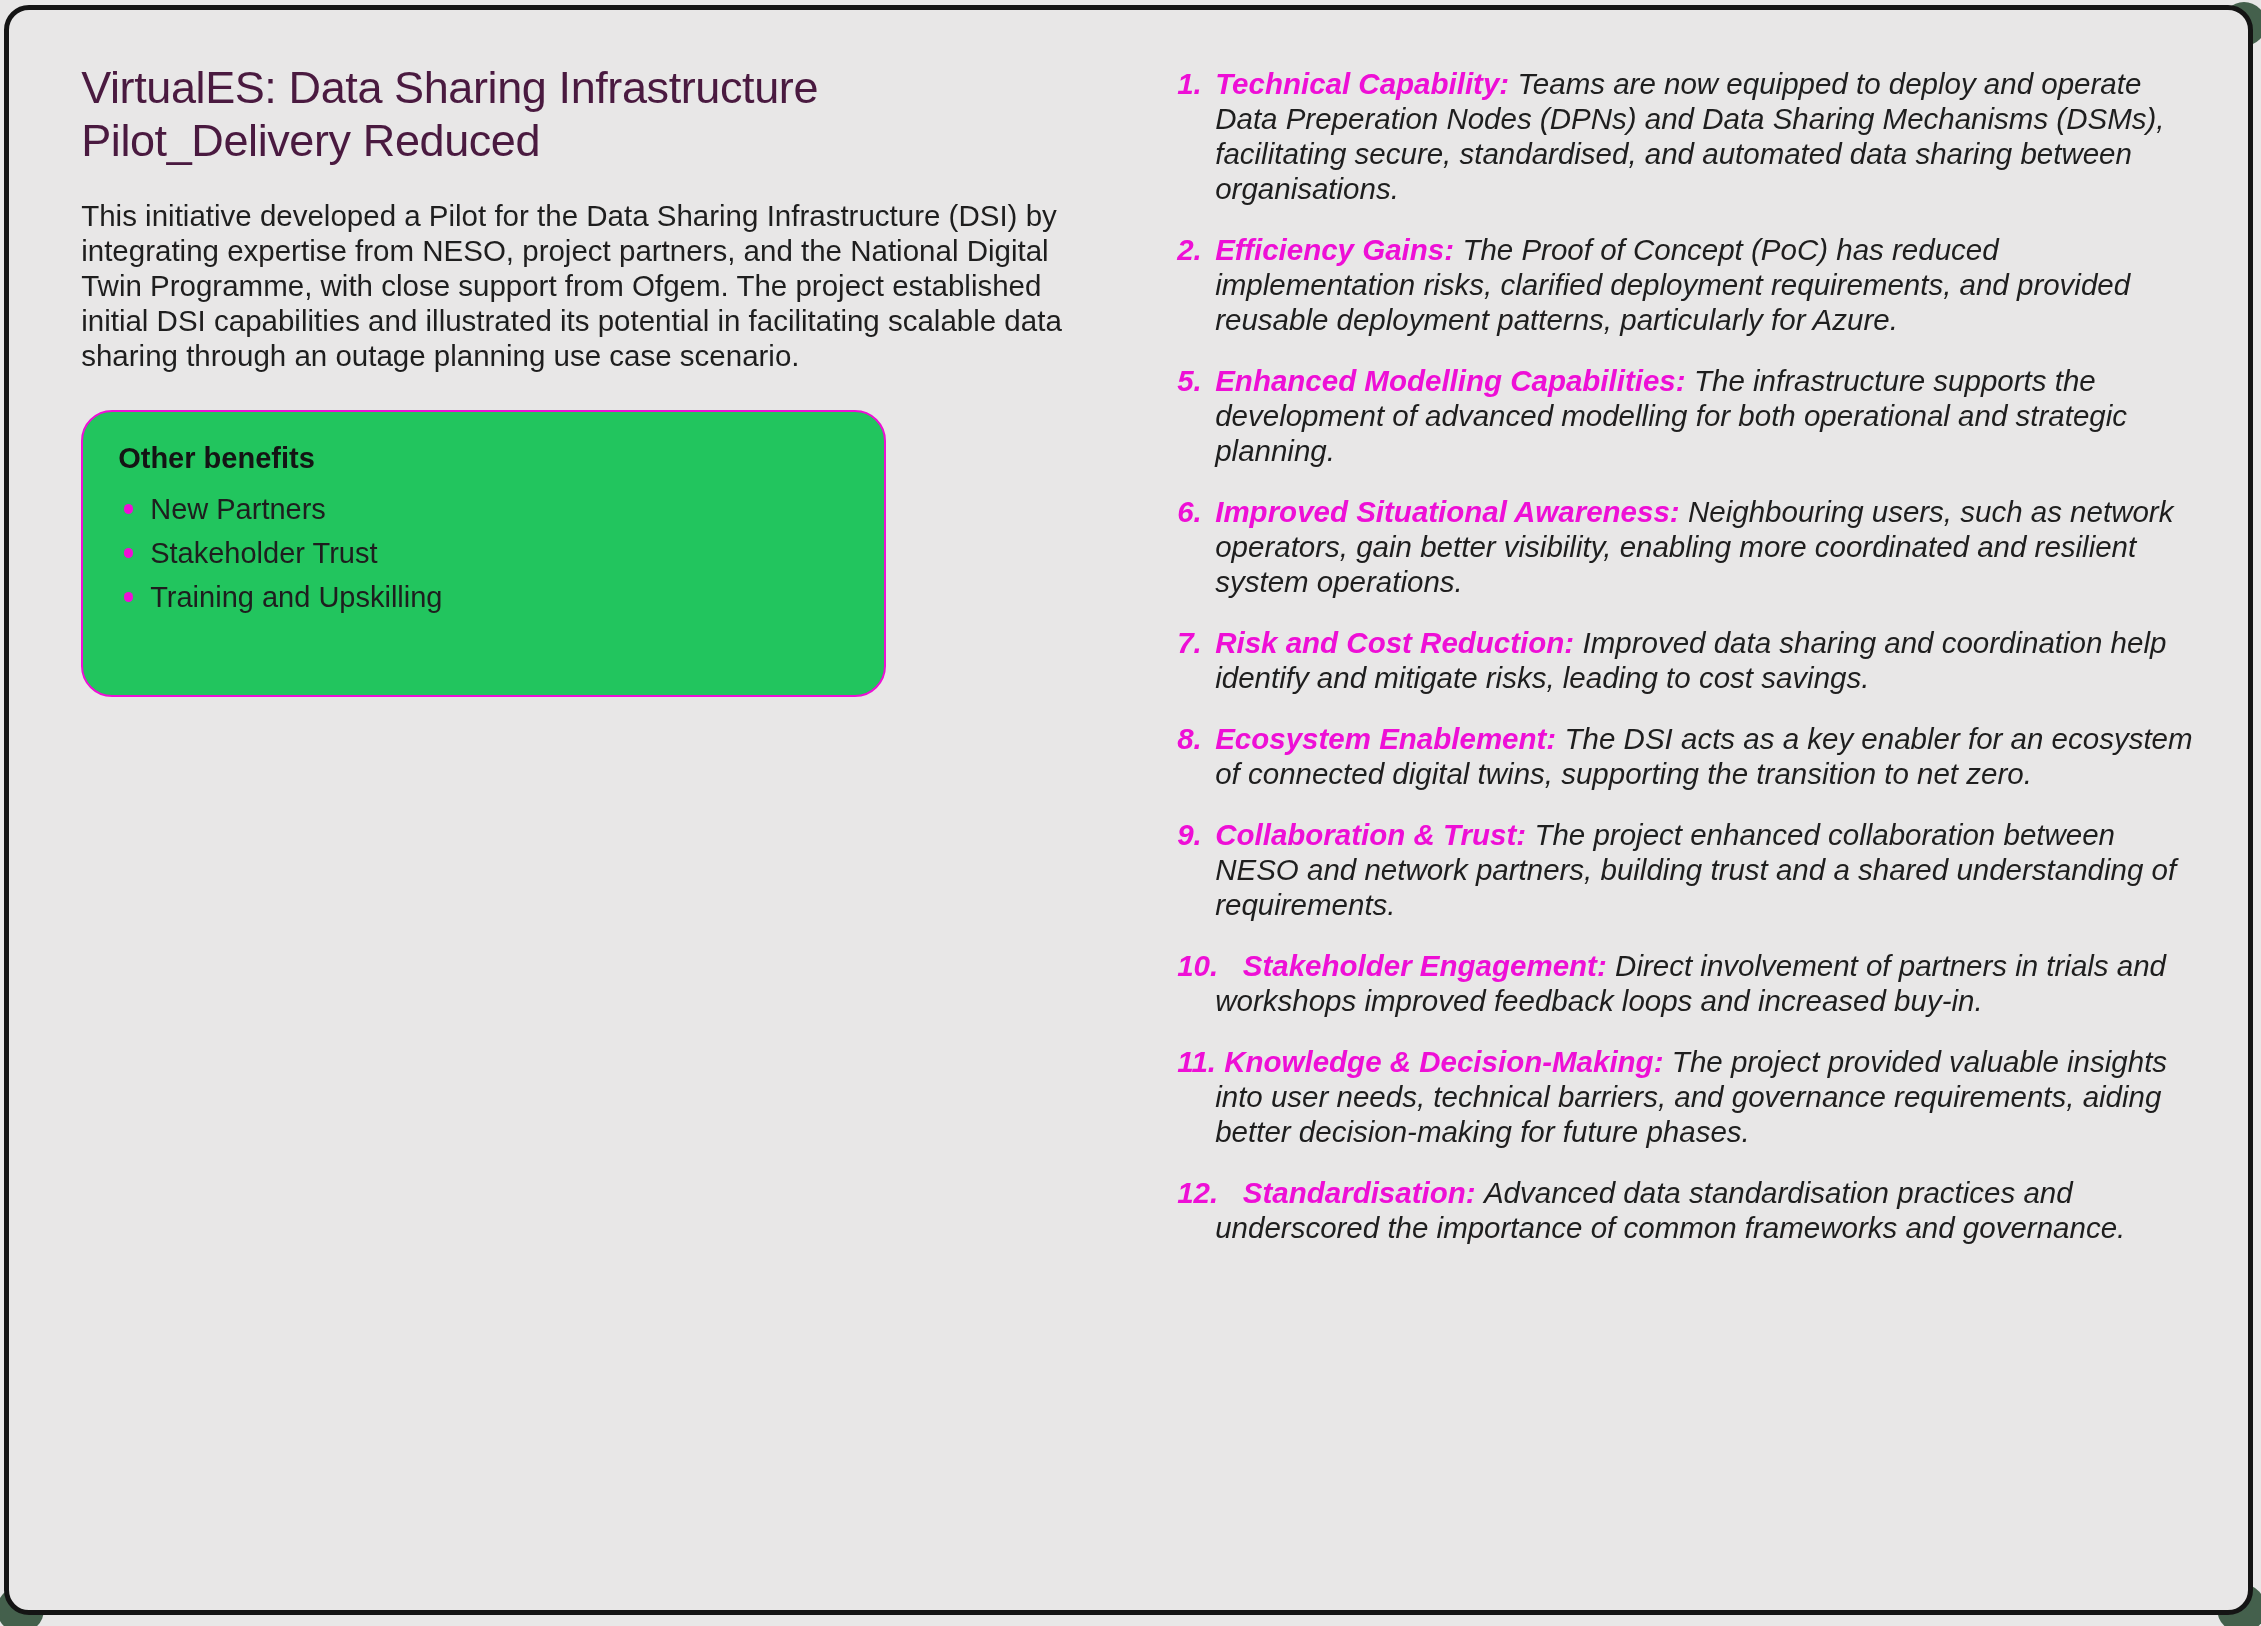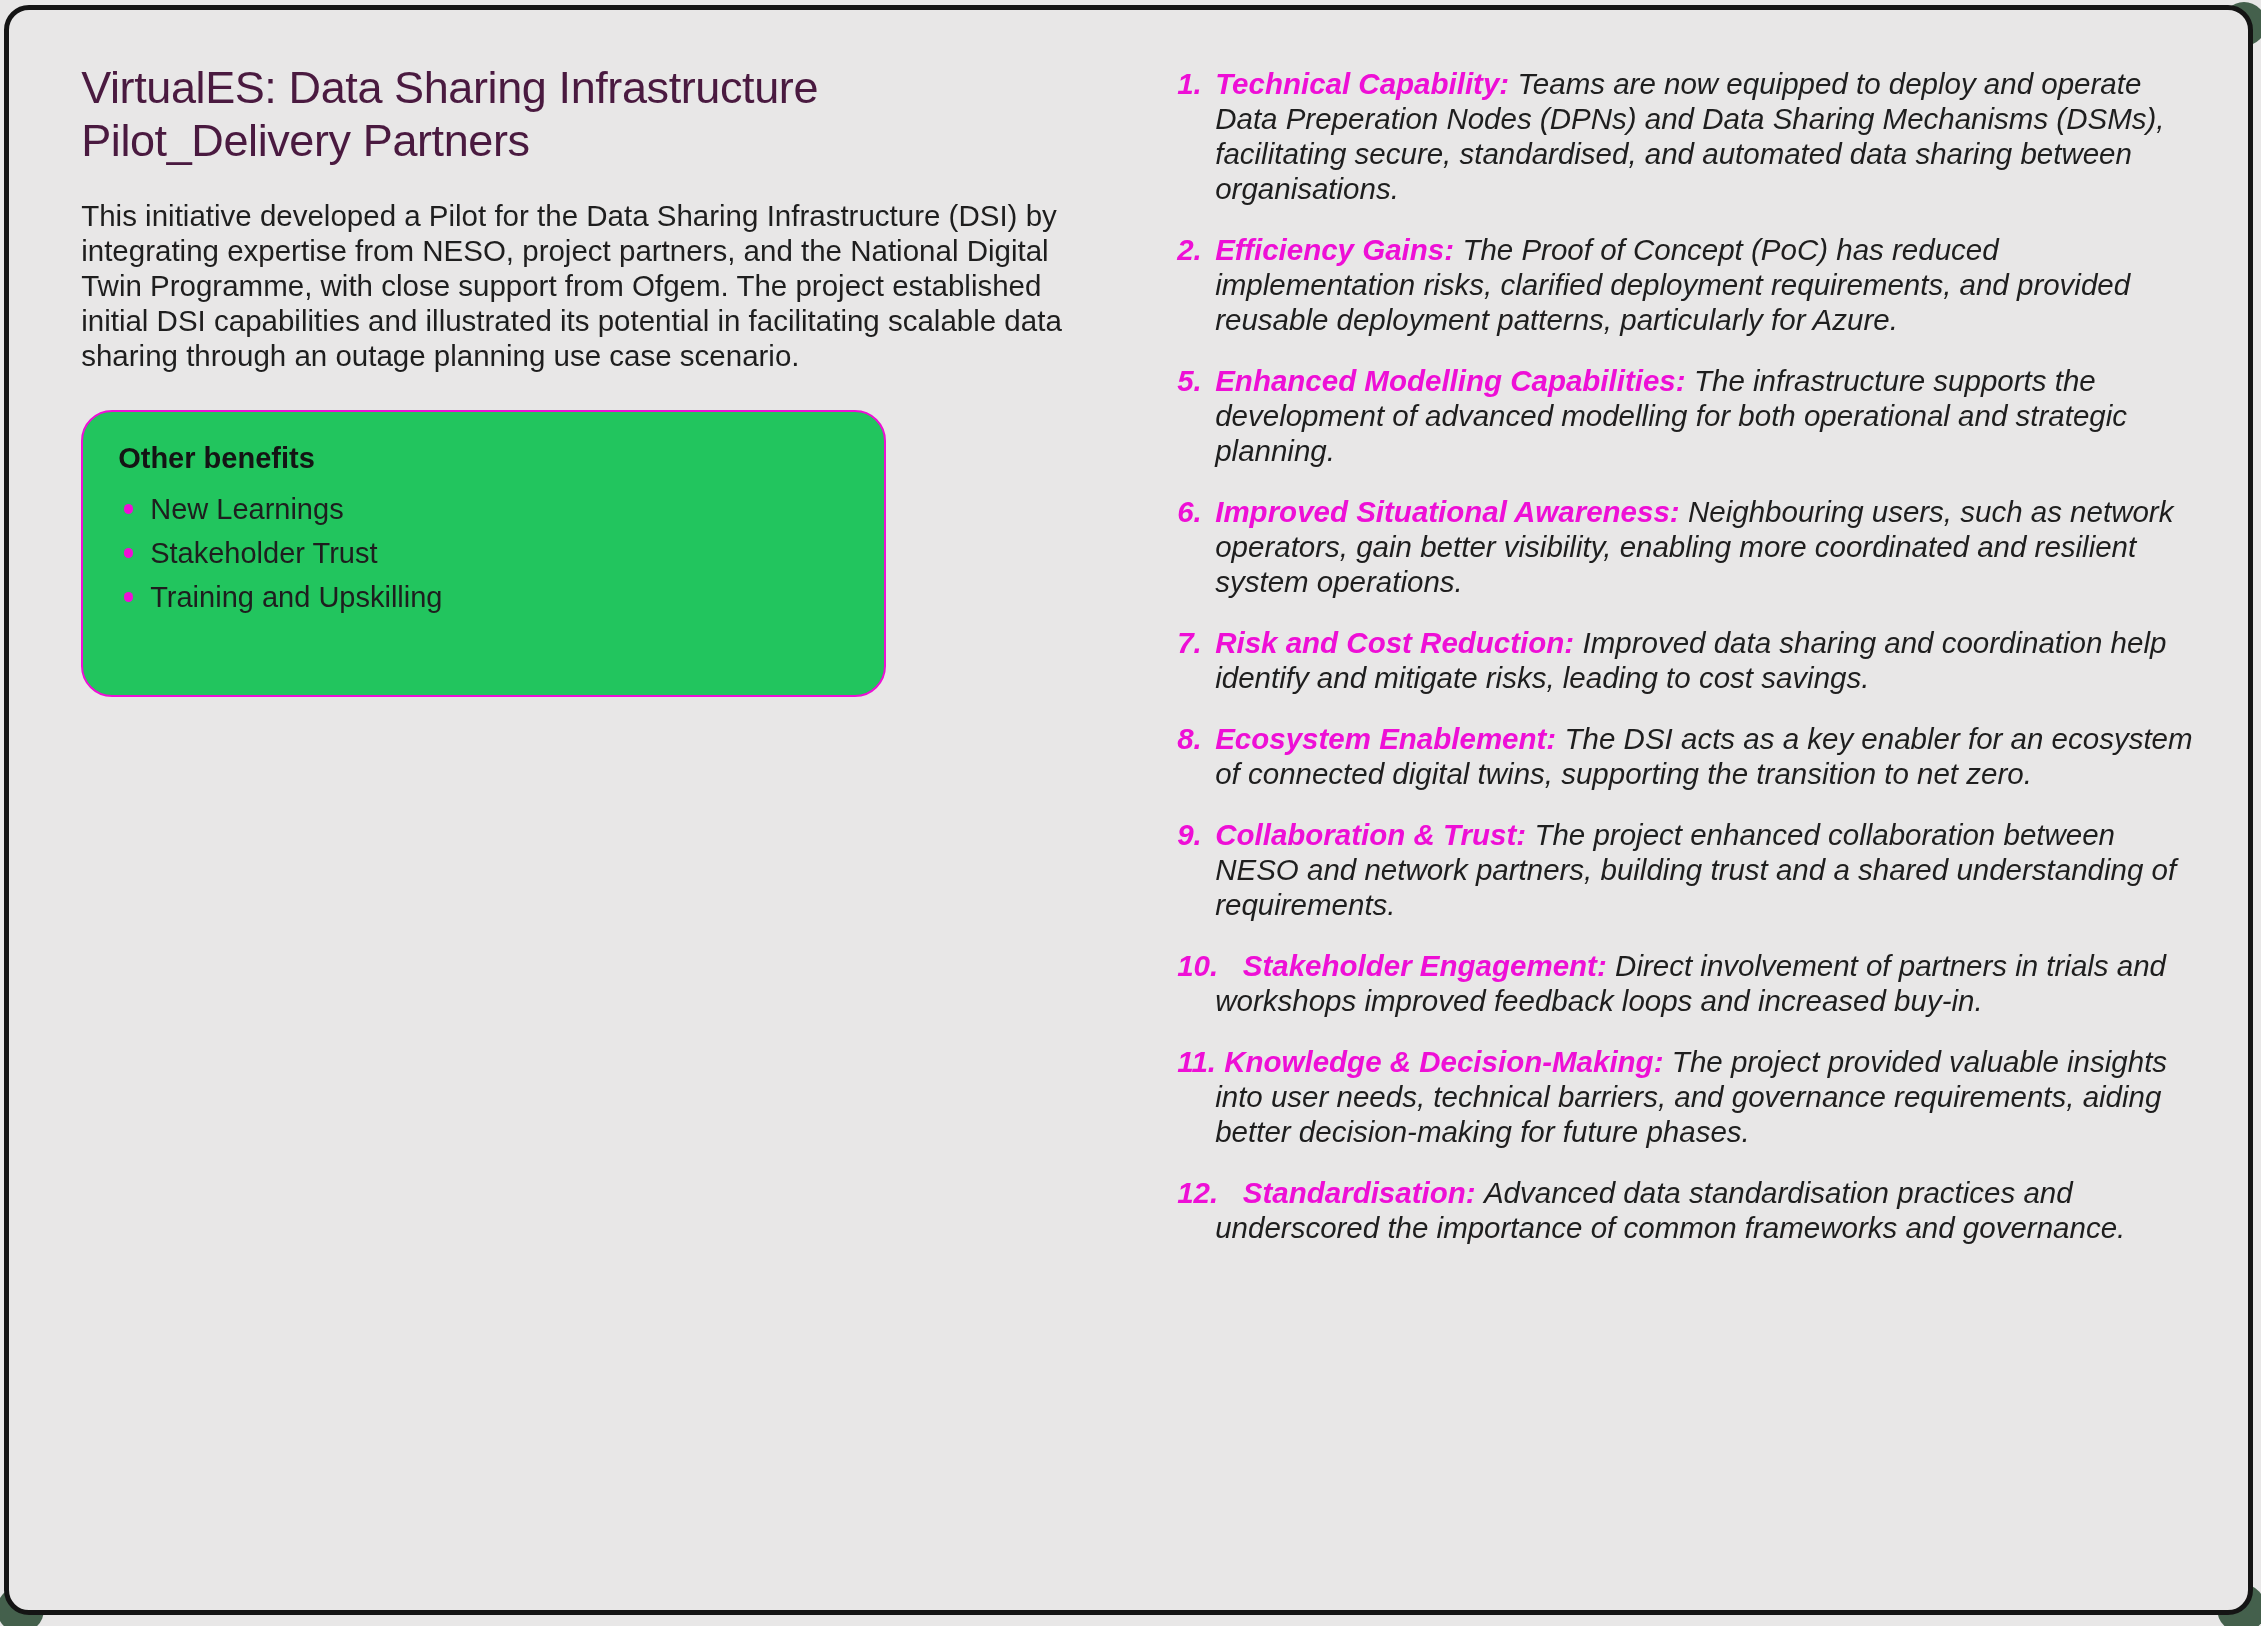--- a/index.html
+++ b/index.html
@@ -103,29 +103,29 @@
 <div class="stage">
   <div class="green-corner tr"></div>
   <div class="green-corner bl"></div>
   <div class="green-corner br"></div>
 
   <div class="card">
 
     <div class="left-col">
       <h1 class="title">
         <span class="t-line">VirtualES: Data Sharing Infrastructure</span>
-        <span class="t-line">Pilot_Delivery Partners</span>
+        <span class="t-line">Pilot_Delivery Reduced</span>
       </h1>
 
       <p class="intro">This initiative developed a Pilot for the Data Sharing Infrastructure (DSI) by integrating expertise from NESO, project partners, and the National Digital Twin Programme, with close support from Ofgem. The project established initial DSI capabilities and illustrated its potential in facilitating scalable data sharing through an outage planning use case scenario.</p>
 
       <div class="benefits-box">
         <h3>Other benefits</h3>
         <ul>
-          <li><span class="dot"></span><span>New Learnings</span></li>
+          <li><span class="dot"></span><span>New Partners</span></li>
           <li><span class="dot"></span><span>Stakeholder Trust</span></li>
           <li><span class="dot"></span><span>Training and Upskilling</span></li>
         </ul>
       </div>
     </div>
 
     <div class="right-col">
 
       <div class="nitem">
         <span class="num">1. </span><span class="nlabel">Technical Capability:</span><span class="ntext">Teams are now equipped to deploy and operate Data Preperation Nodes (DPNs) and Data Sharing Mechanisms (DSMs), facilitating secure, standardised, and automated data sharing between organisations.</span>

